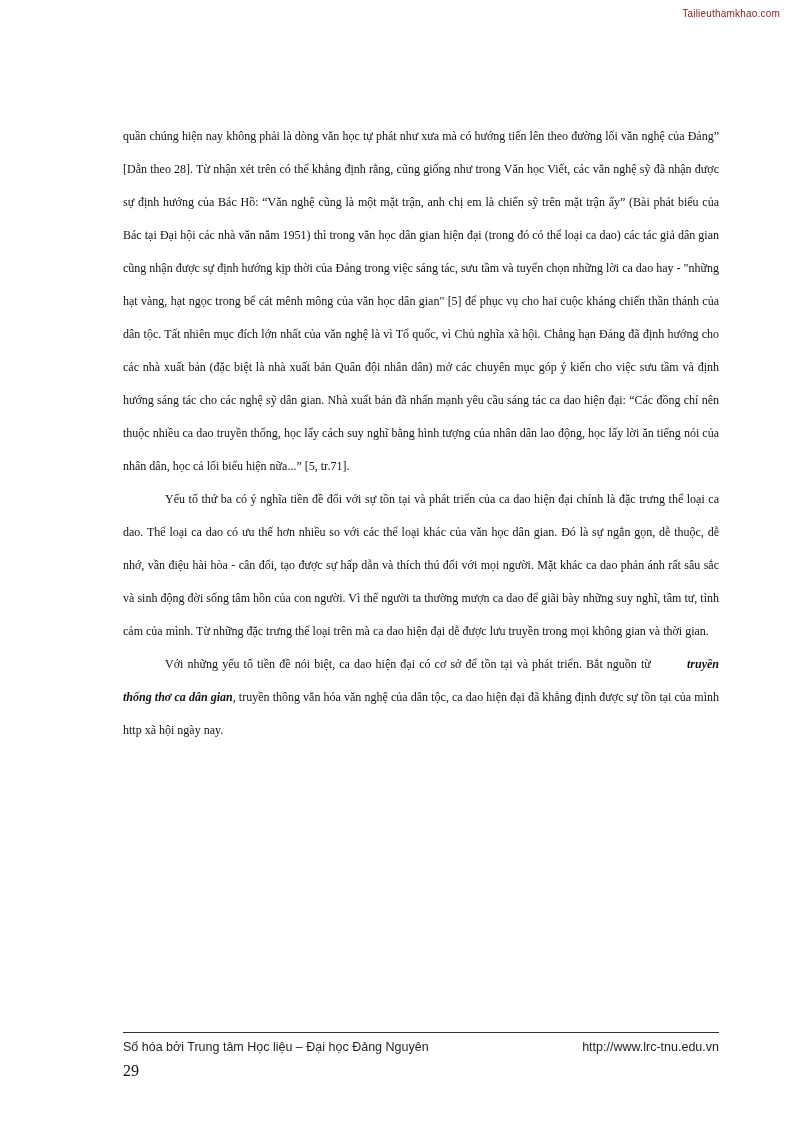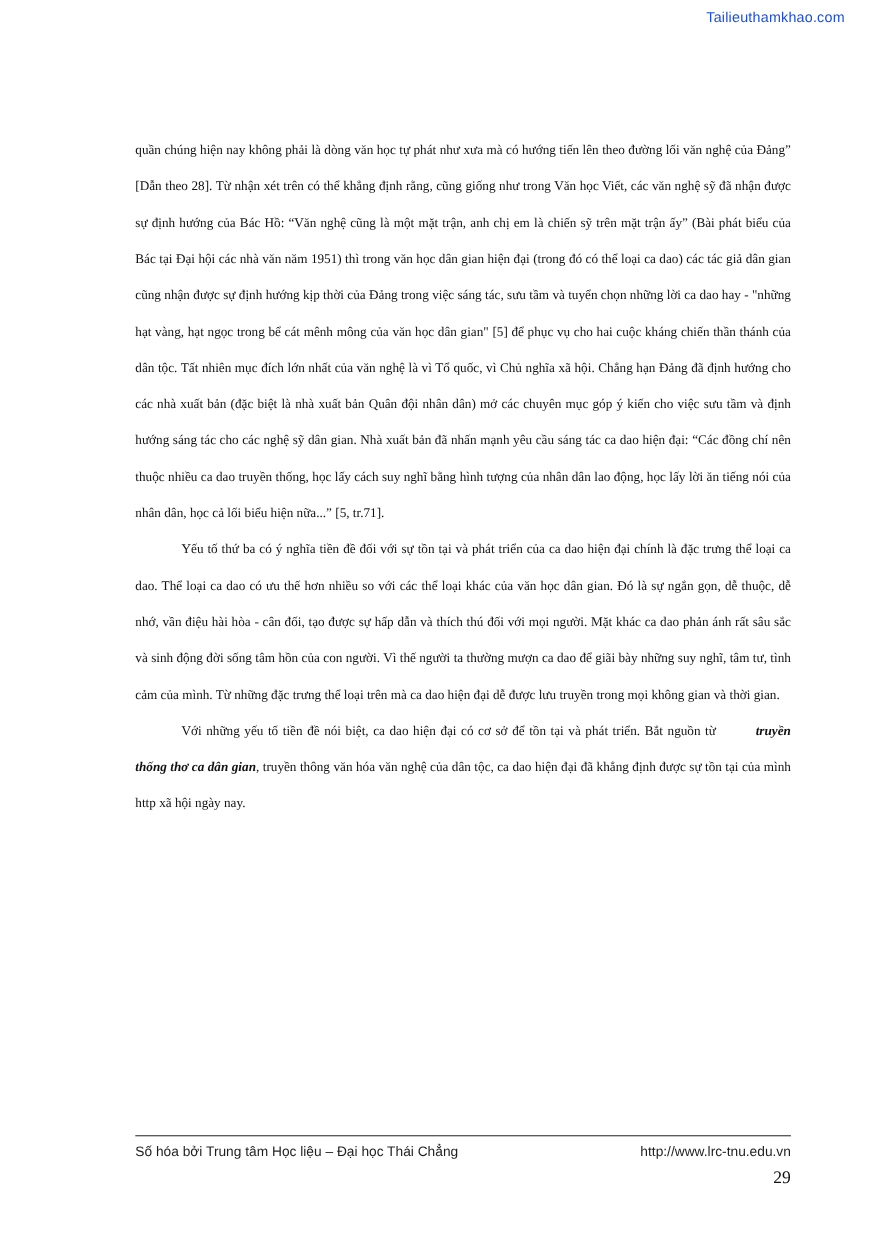--- a/index.html
+++ b/index.html
@@ -12,24 +12,24 @@
     width: 794px;
     height: 1123px;
     background: #ffffff;
     overflow: hidden;
     font-family: "Liberation Serif", serif;
     color: #111111;
   }
   .watermark {
     position: absolute;
     top: 8px;
-    right: 26px;
+    right: 14px;
     font-family: "Liberation Sans", sans-serif;
-    font-size: 13px;
-    color: #1d4ed8;
+    font-size: 10px;
+    color: #7f1d1d;
     letter-spacing: 0.2px;
   }
   .content {
     position: absolute;
     top: 120px;
     left: 123px;
     width: 596px;
     font-size: 12px;
     line-height: 33px;
     text-align: justify;
@@ -58,39 +58,39 @@
     align-items: baseline;
     font-family: "Liberation Sans", sans-serif;
     font-size: 12.5px;
     color: #1f1f1f;
   }
   .page-number {
     position: absolute;
     left: 123px;
     width: 596px;
     top: 1062px;
-    text-align: right;
+    text-align: left;
     font-family: "Liberation Serif", serif;
     font-size: 16px;
     color: #111111;
   }
 </style>
 </head>
 <body>
 
 <div class="page">
 
   <div class="watermark">Tailieuthamkhao.com</div>
 
   <div class="content">
     <p>quần chúng hiện nay không phải là dòng văn học tự phát như xưa mà có hướng tiến lên theo đường lối văn nghệ của Đảng” [Dẫn theo 28]. Từ nhận xét trên có thể khẳng định rằng, cũng giống như trong Văn học Viết, các văn nghệ sỹ đã nhận được sự định hướng của Bác Hồ: “Văn nghệ cũng là một mặt trận, anh chị em là chiến sỹ trên mặt trận ấy” (Bài phát biểu của Bác tại Đại hội các nhà văn năm 1951) thì trong văn học dân gian hiện đại (trong đó có thể loại ca dao) các tác giả dân gian cũng nhận được sự định hướng kịp thời của Đảng trong việc sáng tác, sưu tầm và tuyển chọn những lời ca dao hay - "những hạt vàng, hạt ngọc trong bể cát mênh mông của văn học dân gian" [5] để phục vụ cho hai cuộc kháng chiến thần thánh của dân tộc. Tất nhiên mục đích lớn nhất của văn nghệ là vì Tổ quốc, vì Chủ nghĩa xã hội. Chẳng hạn Đảng đã định hướng cho các nhà xuất bản (đặc biệt là nhà xuất bản Quân đội nhân dân) mở các chuyên mục góp ý kiến cho việc sưu tầm và định hướng sáng tác cho các nghệ sỹ dân gian. Nhà xuất bản đã nhấn mạnh yêu cầu sáng tác ca dao hiện đại: “Các đồng chí nên thuộc nhiều ca dao truyền thống, học lấy cách suy nghĩ bằng hình tượng của nhân dân lao động, học lấy lời ăn tiếng nói của nhân dân, học cả lối biểu hiện nữa...” [5, tr.71].</p>
     <p class="indented">Yếu tố thứ ba có ý nghĩa tiền đề đối với sự tồn tại và phát triển của ca dao hiện đại chính là đặc trưng thể loại ca dao. Thể loại ca dao có ưu thế hơn nhiều so với các thể loại khác của văn học dân gian. Đó là sự ngắn gọn, dễ thuộc, dễ nhớ, vần điệu hài hòa - cân đối, tạo được sự hấp dẫn và thích thú đối với mọi người. Mặt khác ca dao phản ánh rất sâu sắc và sinh động đời sống tâm hồn của con người. Vì thế người ta thường mượn ca dao để giãi bày những suy nghĩ, tâm tư, tình cảm của mình. Từ những đặc trưng thể loại trên mà ca dao hiện đại dễ được lưu truyền trong mọi không gian và thời gian.</p>
     <p class="indented"><span>Với những yếu tố tiền đề nói biệt, ca dao hiện đại có cơ sở để tồn tại và phát triển. Bắt nguồn từ </span><span class="italic-bold">truyền thống thơ ca dân gian</span><span>, truyền thông văn hóa văn nghệ của dân tộc, ca dao hiện đại đã khẳng định được sự tồn tại của mình http xã hội ngày nay.</span></p>
   </div>
 
   <div class="footer">
-    <span>Số hóa bởi Trung tâm Học liệu – Đại học Thái Chẳng</span>
+    <span>Số hóa bởi Trung tâm Học liệu – Đại học Đảng Nguyên</span>
     <span>http://www.lrc-tnu.edu.vn</span>
   </div>
 
   <div class="page-number">29</div>
 
 </div>
 
 </body></html>

